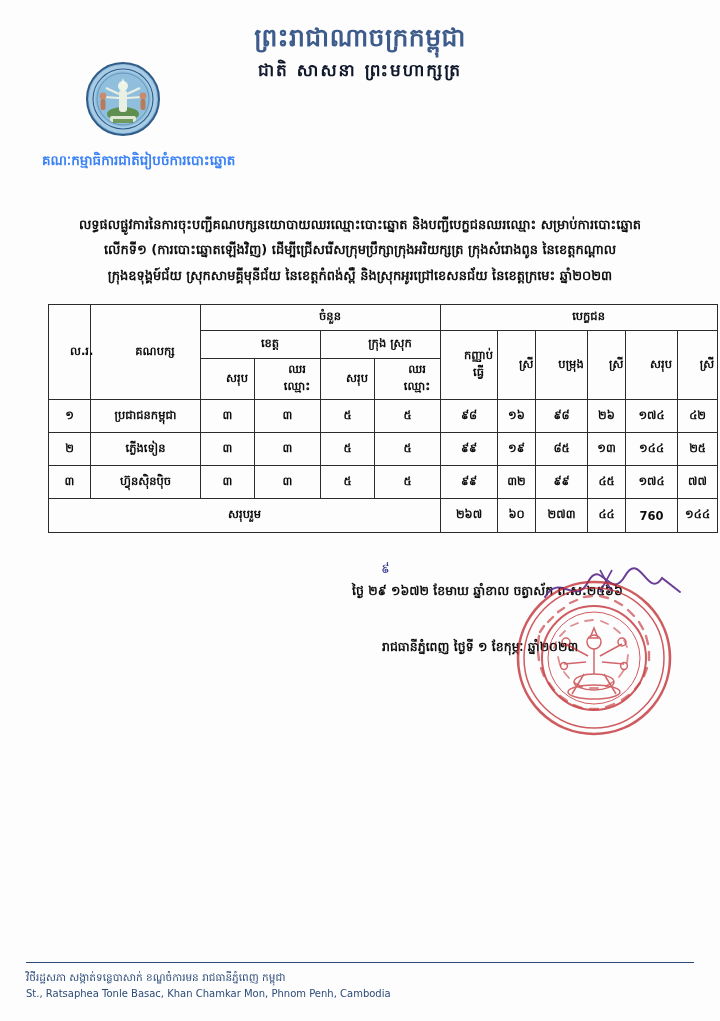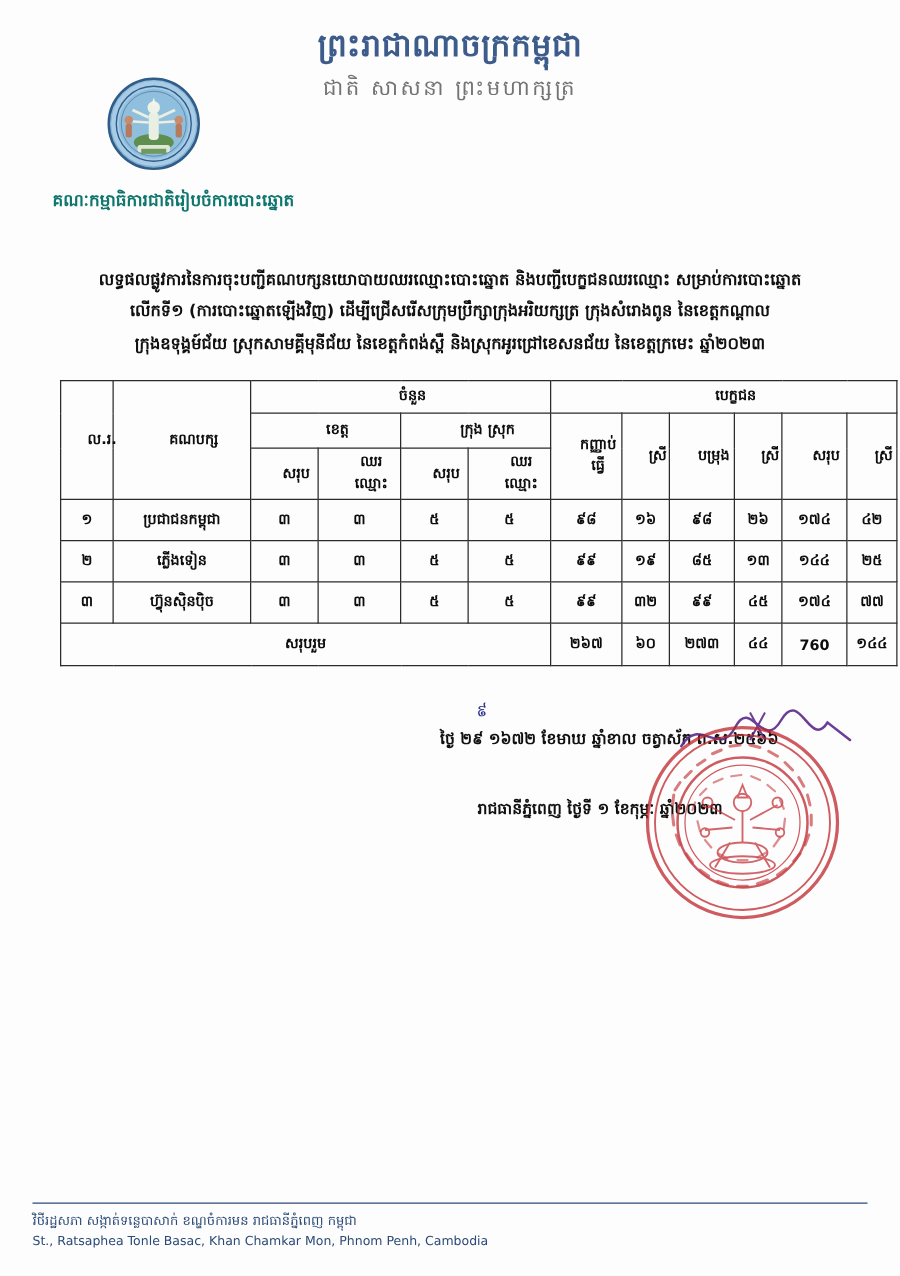--- a/index.html
+++ b/index.html
@@ -20,46 +20,45 @@
   .header-block {
     padding-top: 22px;
     text-align: center;
   }
   .kingdom-title {
     color: #3d5c8c;
     font-size: 25px;
     font-weight: bold;
     letter-spacing: 0.5px;
     line-height: 1.25;
-    font-family: Liberation Serif, serif;
   }
   .kingdom-sub {
-    color: #737373;
+    color: #0f172a;
     font-size: 17px;
-    font-weight: normal;
+    font-weight: bold;
     margin-top: 6px;
     letter-spacing: 2px;
   }
 
   
   .emblem {
     position: absolute;
     left: 86px; top: 62px;
     width: 74px; height: 74px;
     border-radius: 50%;
     background: radial-gradient(circle at 50% 45%, #cfe4f2 0%, #9ec4e0 55%, #6fa3c9 80%, #3f6f9b 100%);
     border: 2px solid #2f5d88;
     overflow: hidden;
   }
   .emblem svg { display:block; }
 
   .nec-line {
     position: absolute;
     left: 42px; top: 152px;
-    color: #0f766e;
+    color: #3b82f6;
     font-size: 13.5px;
     font-weight: bold;
   }
 
   
   .intro {
     position: absolute;
     left: 48px; top: 212px;
     width: 624px;
     text-align: center;

